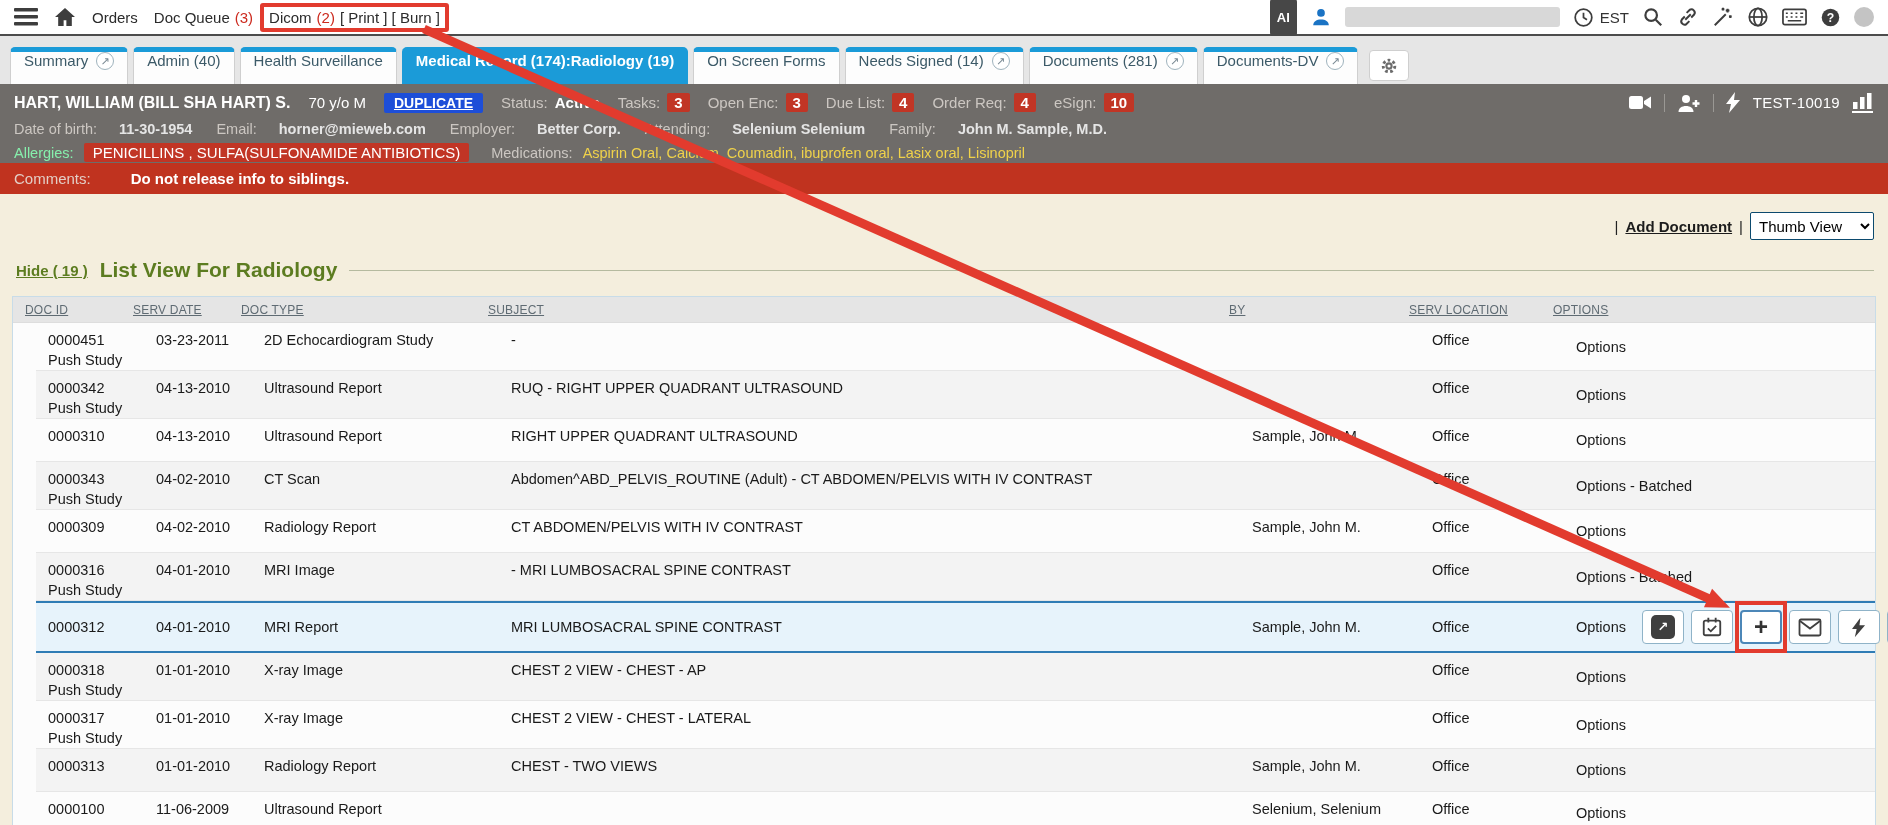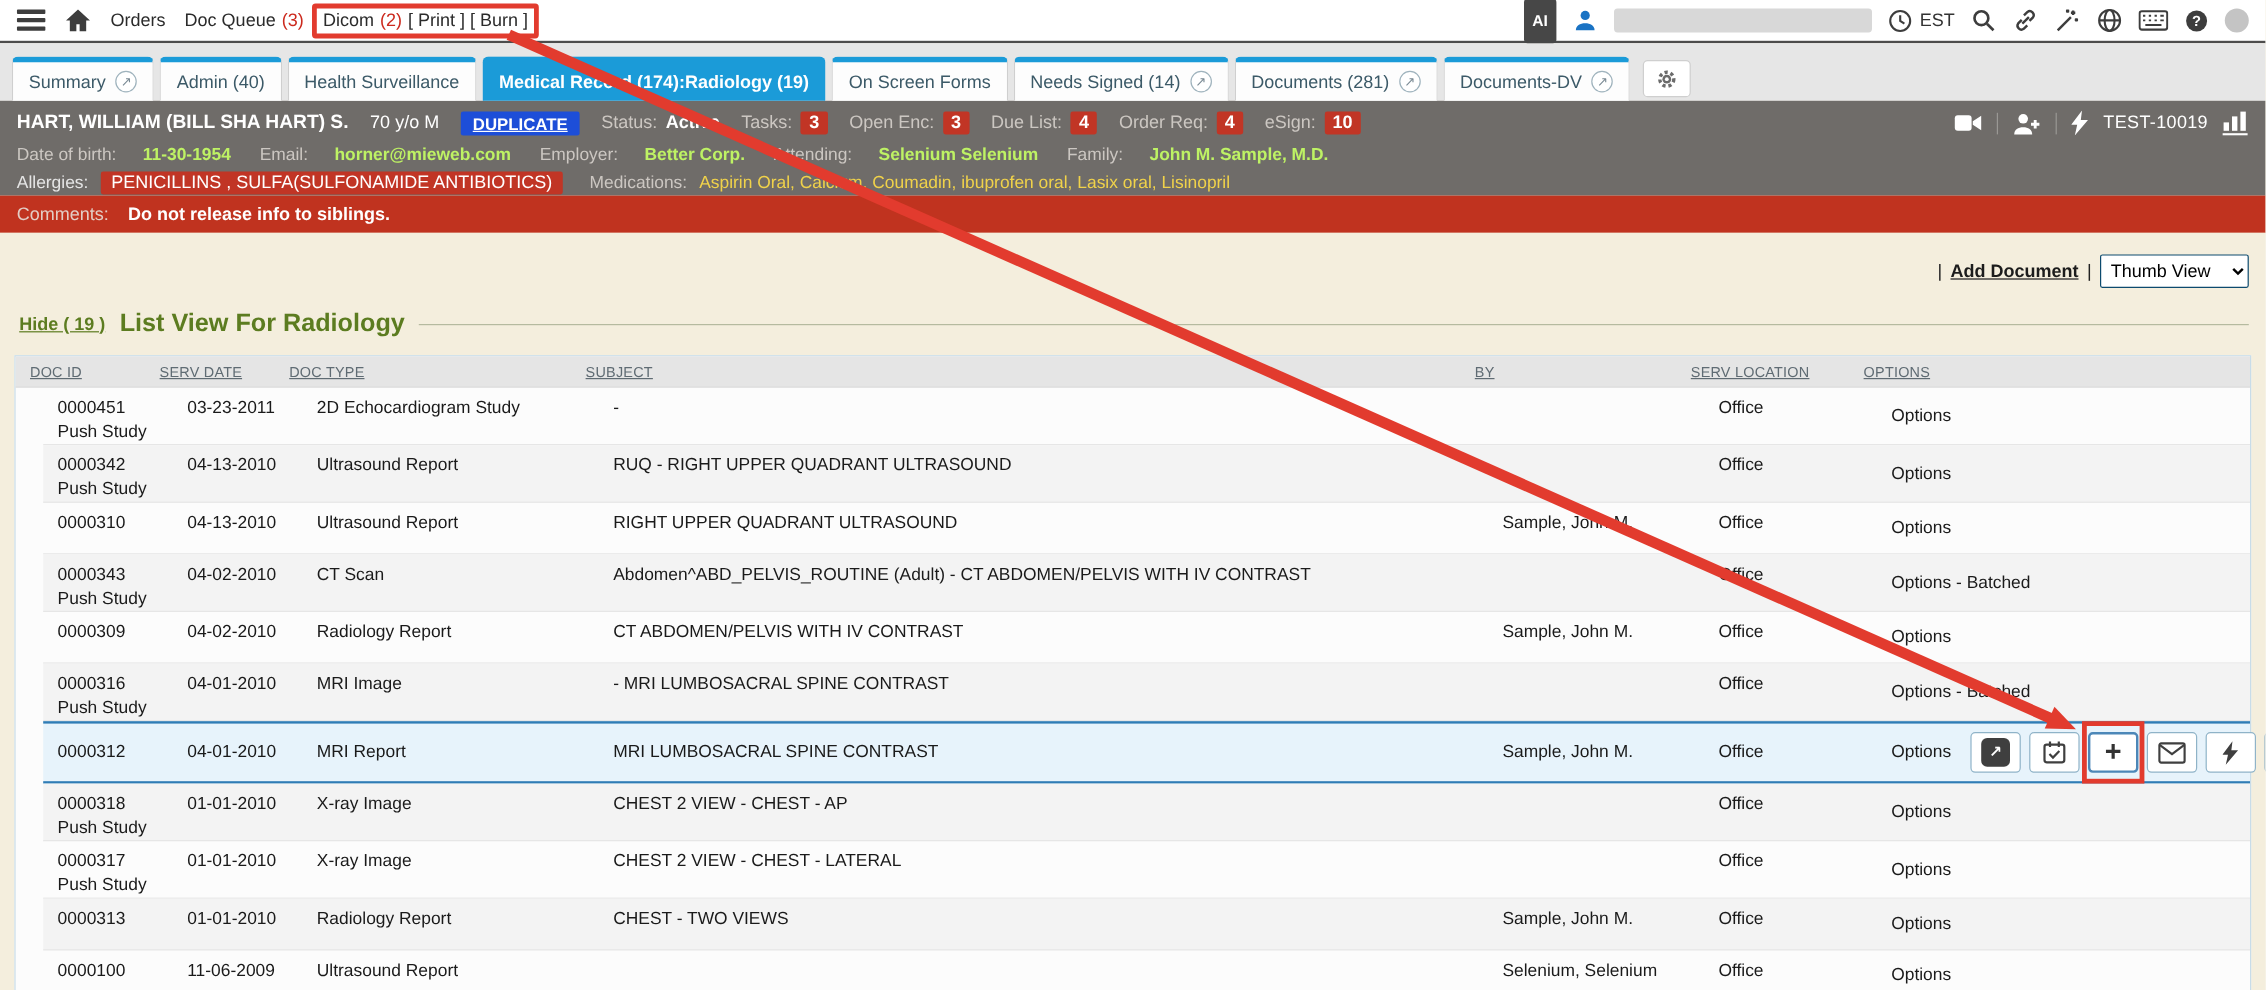--- a/index.html
+++ b/index.html
@@ -20,21 +20,21 @@
   .tb-right{ margin-left:auto; display:flex; align-items:center; gap:13px; }
   .ai-badge{ width:27px; height:37px; background:#474747; color:#fff; border-radius:3px;
              font-size:13px; font-weight:bold; display:flex; align-items:center; justify-content:center;}
   .redacted{ width:215px; height:20px; background:#d8d8d8; border-radius:3px; }
   .tz{ font-size:15px; color:#333; margin-left:-7px;}
   .gray-dot{ width:20px; height:20px; border-radius:50%; background:#c4c4c4; }
 
   
   .tabstrip{ height:48px; background:#e6e6e6; display:flex; align-items:flex-end; padding:0 0 0 10px; gap:5px; }
   .tab{ height:37px; background:#fdfdfd; border:1px solid #cfcfcf; border-top:5px solid #1b9bd8;
-        border-bottom:none; border-radius:5px 5px 0 0; padding:0 13px; display:flex; align-items:center; gap:8px;
+        border-bottom:none; border-radius:5px 5px 0 0; padding:0 13px; display:flex; gap:8px;
         font-size:15px; color:#3c5a68; white-space:nowrap; }
   .tab.active{ background:#1b9bd8; border-color:#1b9bd8; color:#fff; font-weight:bold; }
   .popout{ width:18px; height:18px; border:1px solid #9fb3bd; border-radius:50%; color:#7a8a94;
            font-size:11px; display:flex; align-items:center; justify-content:center; background:#fff;}
   .gear-btn{ height:31px; width:40px; background:#fff; border:1px solid #cfcfcf; border-radius:4px;
              margin:0 0 3px 6px; display:flex; align-items:center; justify-content:center;}
 
   
   .patient-band{ height:79px; background:#6f6c69; color:#fff; padding:4px 14px 0; }
   .p-row{ display:flex; align-items:center; }
@@ -44,30 +44,30 @@
   .p-name{ font-size:16px; font-weight:bold; }
   .p-agesex{ font-size:15px; }
   .dup-badge{ background:#1d4ed8; color:#fff; font-weight:bold; text-decoration:underline;
               font-size:14px; padding:2px 10px; border-radius:2px;}
   .status-item{ display:flex; align-items:center; gap:7px; font-size:15px;}
   .status-item .lbl{ color:#ccc7c2; }
   .status-item .val{ color:#fff; font-weight:bold; }
   .status-item .val.badge{ background:#c13525; padding:1px 7px; border-radius:2px; }
   .demo-item{ display:flex; gap:22px; }
   .demo-item .lbl{ color:#ccc7c2; }
-  .demo-item .val{ color:#bef264; font-weight:bold; }
+  .demo-item .val{ color:#e5e5e5; font-weight:bold; }
   .allergy-badge{ background:#c13525; color:#fff; padding:1px 9px; border-radius:2px; font-size:15px;}
   .meds{ color:#f0d24a; }
   .p-right{ margin-left:auto; display:flex; align-items:center; gap:12px; }
   .p-divider{ width:1px; height:18px; background:#9a9894; }
   .chart-id{ font-size:15px; letter-spacing:.3px; }
 
   
   .comments{ height:31px; background:#c0331f; color:#fff; display:flex; align-items:center; padding:0 14px; font-size:15px;}
-  .comments .lbl{ color:#e3cdc5; margin-right:16px; }
+  .comments .lbl{ color:#e3cdc5; margin-right:40px; }
   .comments .txt{ font-weight:bold; }
 
   
   .content{ position:relative; height:631px; background:#f4eedd; overflow:hidden; }
   .doc-controls{ position:absolute; top:18px; right:14px; display:flex; align-items:center; gap:7px; font-size:15px; color:#222;}
   .add-doc{ text-decoration:underline; font-weight:bold; color:#1c1c1c;}
   .view-select{ width:124px; height:28px; font-size:15px; font-family:inherit; border:1px solid #0c4a6e;
                 background:#fff; border-radius:2px; padding:0 4px;}
   .list-heading{ position:absolute; top:64px; left:16px; right:14px; display:flex; align-items:center; gap:12px;}
   .hide-link{ color:#5c7c20; font-size:15px; font-weight:bold; text-decoration:underline; white-space:nowrap;}
@@ -304,21 +304,21 @@
       <span class="demo-item" data-interactable="false">
         <span class="lbl" data-interactable="false">Attending:</span>
         <span class="val" data-interactable="false">Selenium Selenium</span>
       </span>
       <span class="demo-item" data-interactable="false">
         <span class="lbl" data-interactable="false">Family:</span>
         <span class="val" data-interactable="false">John M. Sample, M.D.</span>
       </span>
   </div>
   <div class="p-row p-row3">
-    <span class="lbl" style="color:#e5e5e5" data-interactable="false">Allergies:</span>
+    <span class="lbl" style="color:#86efac" data-interactable="false">Allergies:</span>
     <span class="allergy-badge" data-interactable="true">PENICILLINS , SULFA(SULFONAMIDE ANTIBIOTICS)</span>
     <span class="lbl" style="color:#ccc7c2; margin-left:12px" data-interactable="false">Medications:</span>
     <span class="meds" data-interactable="true">Aspirin Oral, Calcium, Coumadin, ibuprofen oral, Lasix oral, Lisinopril</span>
   </div>
 </div>
 
 <div class="comments" data-interactable="false">
   <span class="lbl" data-interactable="false">Comments:</span>
   <span class="txt" data-interactable="false">Do not release info to siblings.</span>
 </div>

